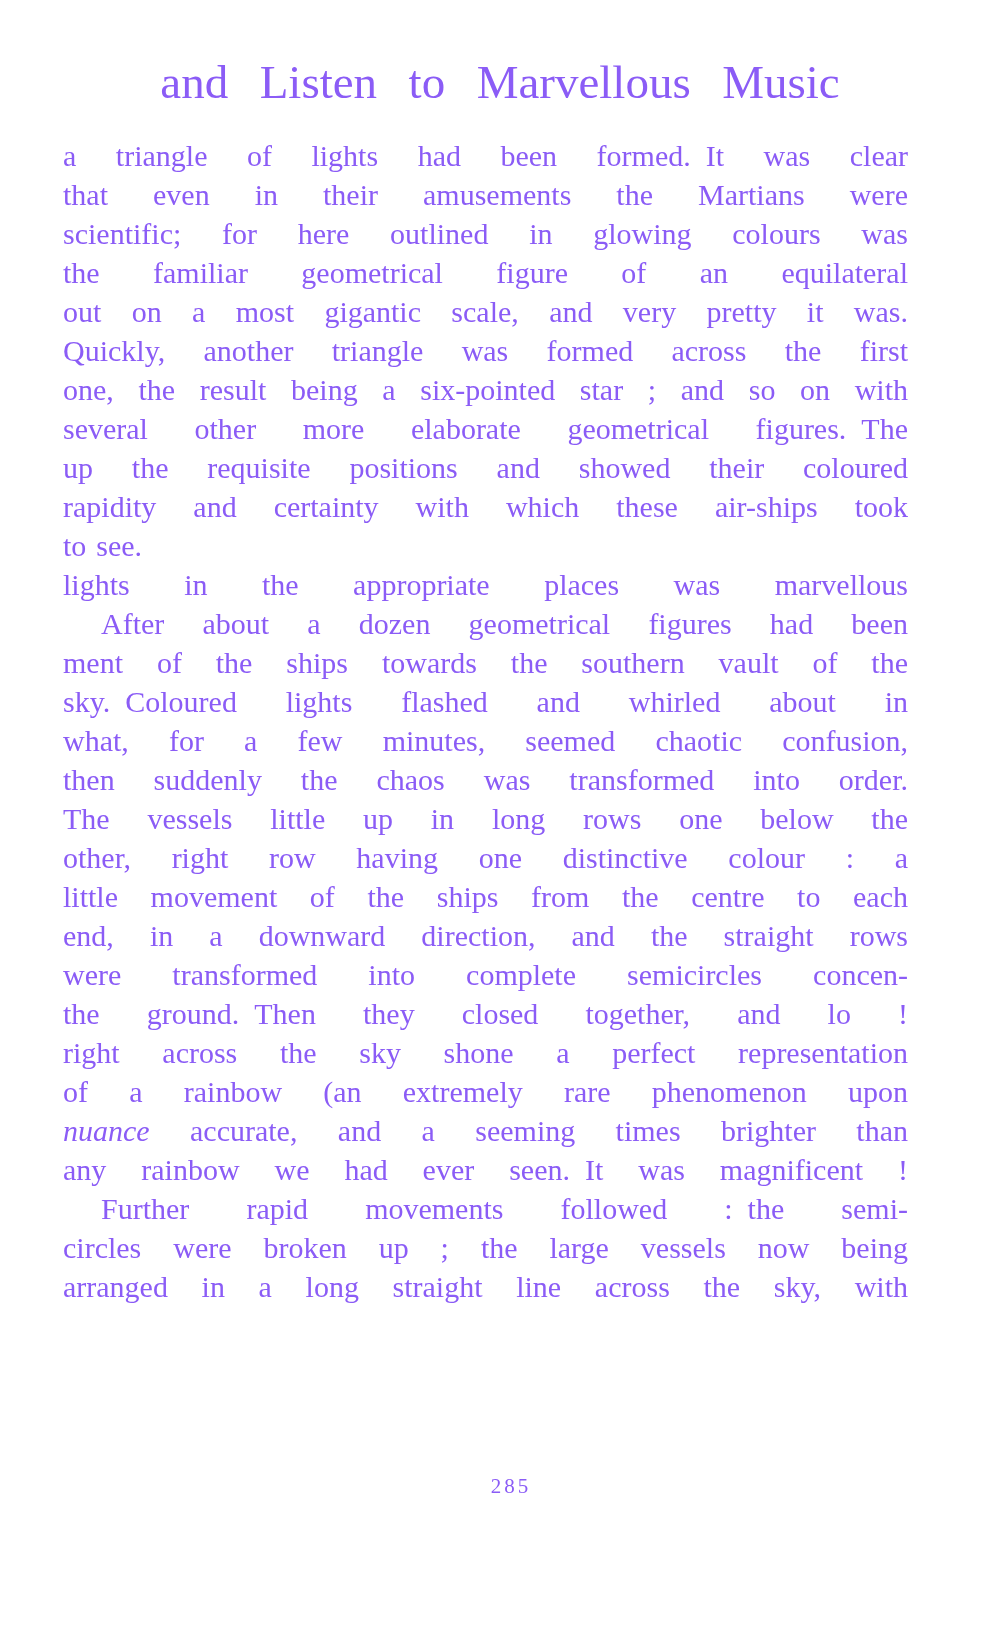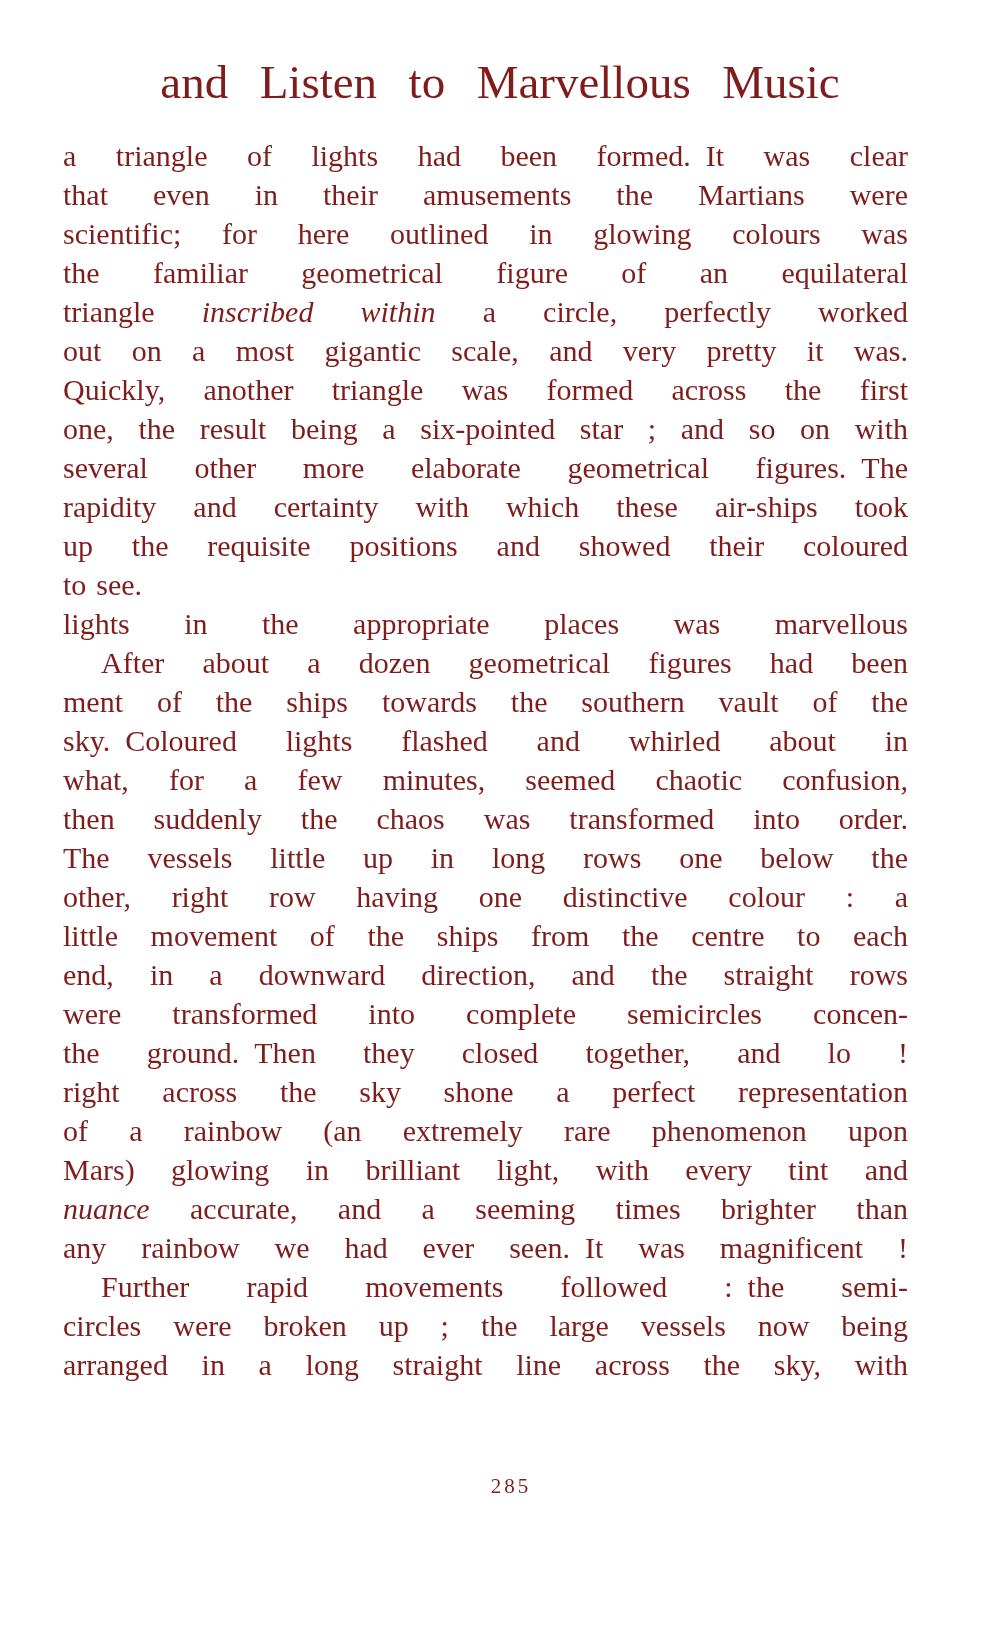--- a/index.html
+++ b/index.html
@@ -5,21 +5,21 @@
   html, body {
     margin: 0;
     padding: 0;
     background: #ffffff;
   }
   .page {
     position: relative;
     width: 1000px;
     height: 1630px;
     background: #ffffff;
-    color: #7f1d1d;
+    color: #8b5cf6;
     font-family: "Liberation Serif", serif;
     overflow: hidden;
   }
   .title {
     position: absolute;
     top: 52px;
     left: 0;
     width: 100%;
     text-align: center;
     font-size: 47px;
@@ -64,43 +64,41 @@
 <body>
 
 <div class="page">
   <div class="title">and Listen to Marvellous Music</div>
 
   <div class="text-column">
       <div class="line just"><span class="">a triangle of lights had been formed. It was clear</span></div>
       <div class="line just"><span class="">that even in their amusements the Martians were</span></div>
       <div class="line just"><span class="">scientific; for here outlined in glowing colours was</span></div>
       <div class="line just"><span class="">the familiar geometrical figure of an equilateral</span></div>
-      <div class="line just"><span class="">triangle </span><span class="it">inscribed within</span><span class=""> a circle, perfectly worked</span></div>
       <div class="line just"><span class="">out on a most gigantic scale, and very pretty it was.</span></div>
       <div class="line just"><span class="">Quickly, another triangle was formed across the first</span></div>
       <div class="line just"><span class="">one, the result being a six-pointed star ; and so on with</span></div>
       <div class="line just"><span class="">several other more elaborate geometrical figures. The</span></div>
+      <div class="line just"><span class="">up the requisite positions and showed their coloured</span></div>
       <div class="line just"><span class="">rapidity and certainty with which these air-ships took</span></div>
-      <div class="line just"><span class="">up the requisite positions and showed their coloured</span></div>
       <div class="line"><span class="">to see.</span></div>
       <div class="line just"><span class="">lights in the appropriate places was marvellous</span></div>
       <div class="line just indent"><span class="">After about a dozen geometrical figures had been</span></div>
       <div class="line just"><span class="">ment of the ships towards the southern vault of the</span></div>
       <div class="line just"><span class="">sky. Coloured lights flashed and whirled about in</span></div>
       <div class="line just"><span class="">what, for a few minutes, seemed chaotic confusion,</span></div>
       <div class="line just"><span class="">then suddenly the chaos was transformed into order.</span></div>
       <div class="line just"><span class="">The vessels little up in long rows one below the</span></div>
       <div class="line just"><span class="">other, right row having one distinctive colour : a</span></div>
       <div class="line just"><span class="">little movement of the ships from the centre to each</span></div>
       <div class="line just"><span class="">end, in a downward direction, and the straight rows</span></div>
       <div class="line just"><span class="">were transformed into complete semicircles concen-</span></div>
       <div class="line just"><span class="">the ground. Then they closed together, and lo !</span></div>
       <div class="line just"><span class="">right across the sky shone a perfect representation</span></div>
       <div class="line just"><span class="">of a rainbow (an extremely rare phenomenon upon</span></div>
-      <div class="line just"><span class="">Mars) glowing in brilliant light, with every tint and</span></div>
       <div class="line just"><span class="it">nuance</span><span class=""> accurate, and a seeming times brighter than</span></div>
       <div class="line just"><span class="">any rainbow we had ever seen. It was magnificent !</span></div>
       <div class="line just indent"><span class="">Further rapid movements followed : the semi-</span></div>
       <div class="line just"><span class="">circles were broken up ; the large vessels now being</span></div>
       <div class="line just"><span class="">arranged in a long straight line across the sky, with</span></div>
     </div>
 
   <div class="page-number">285</div>
 </div>
 

